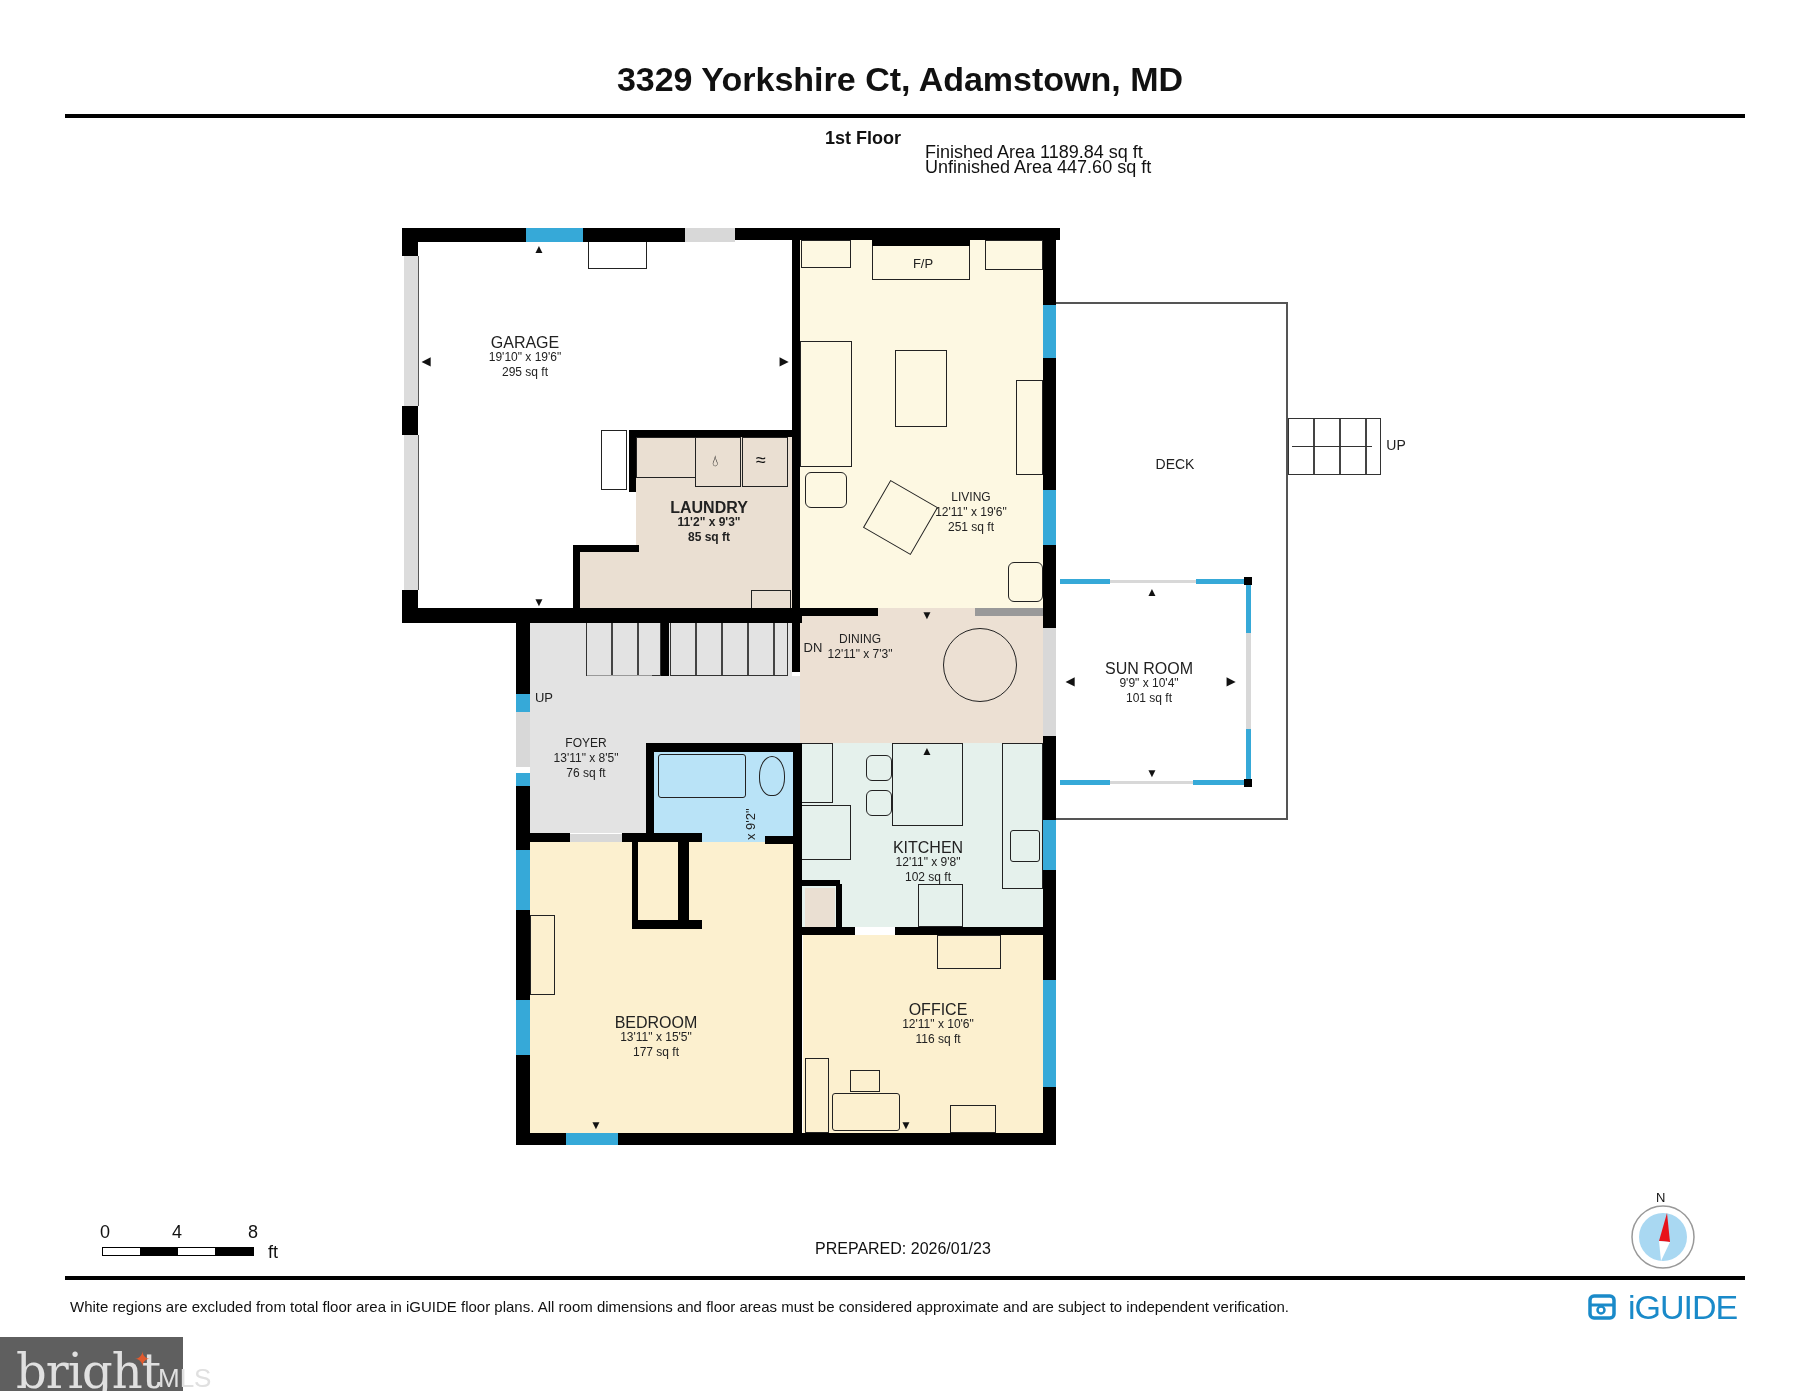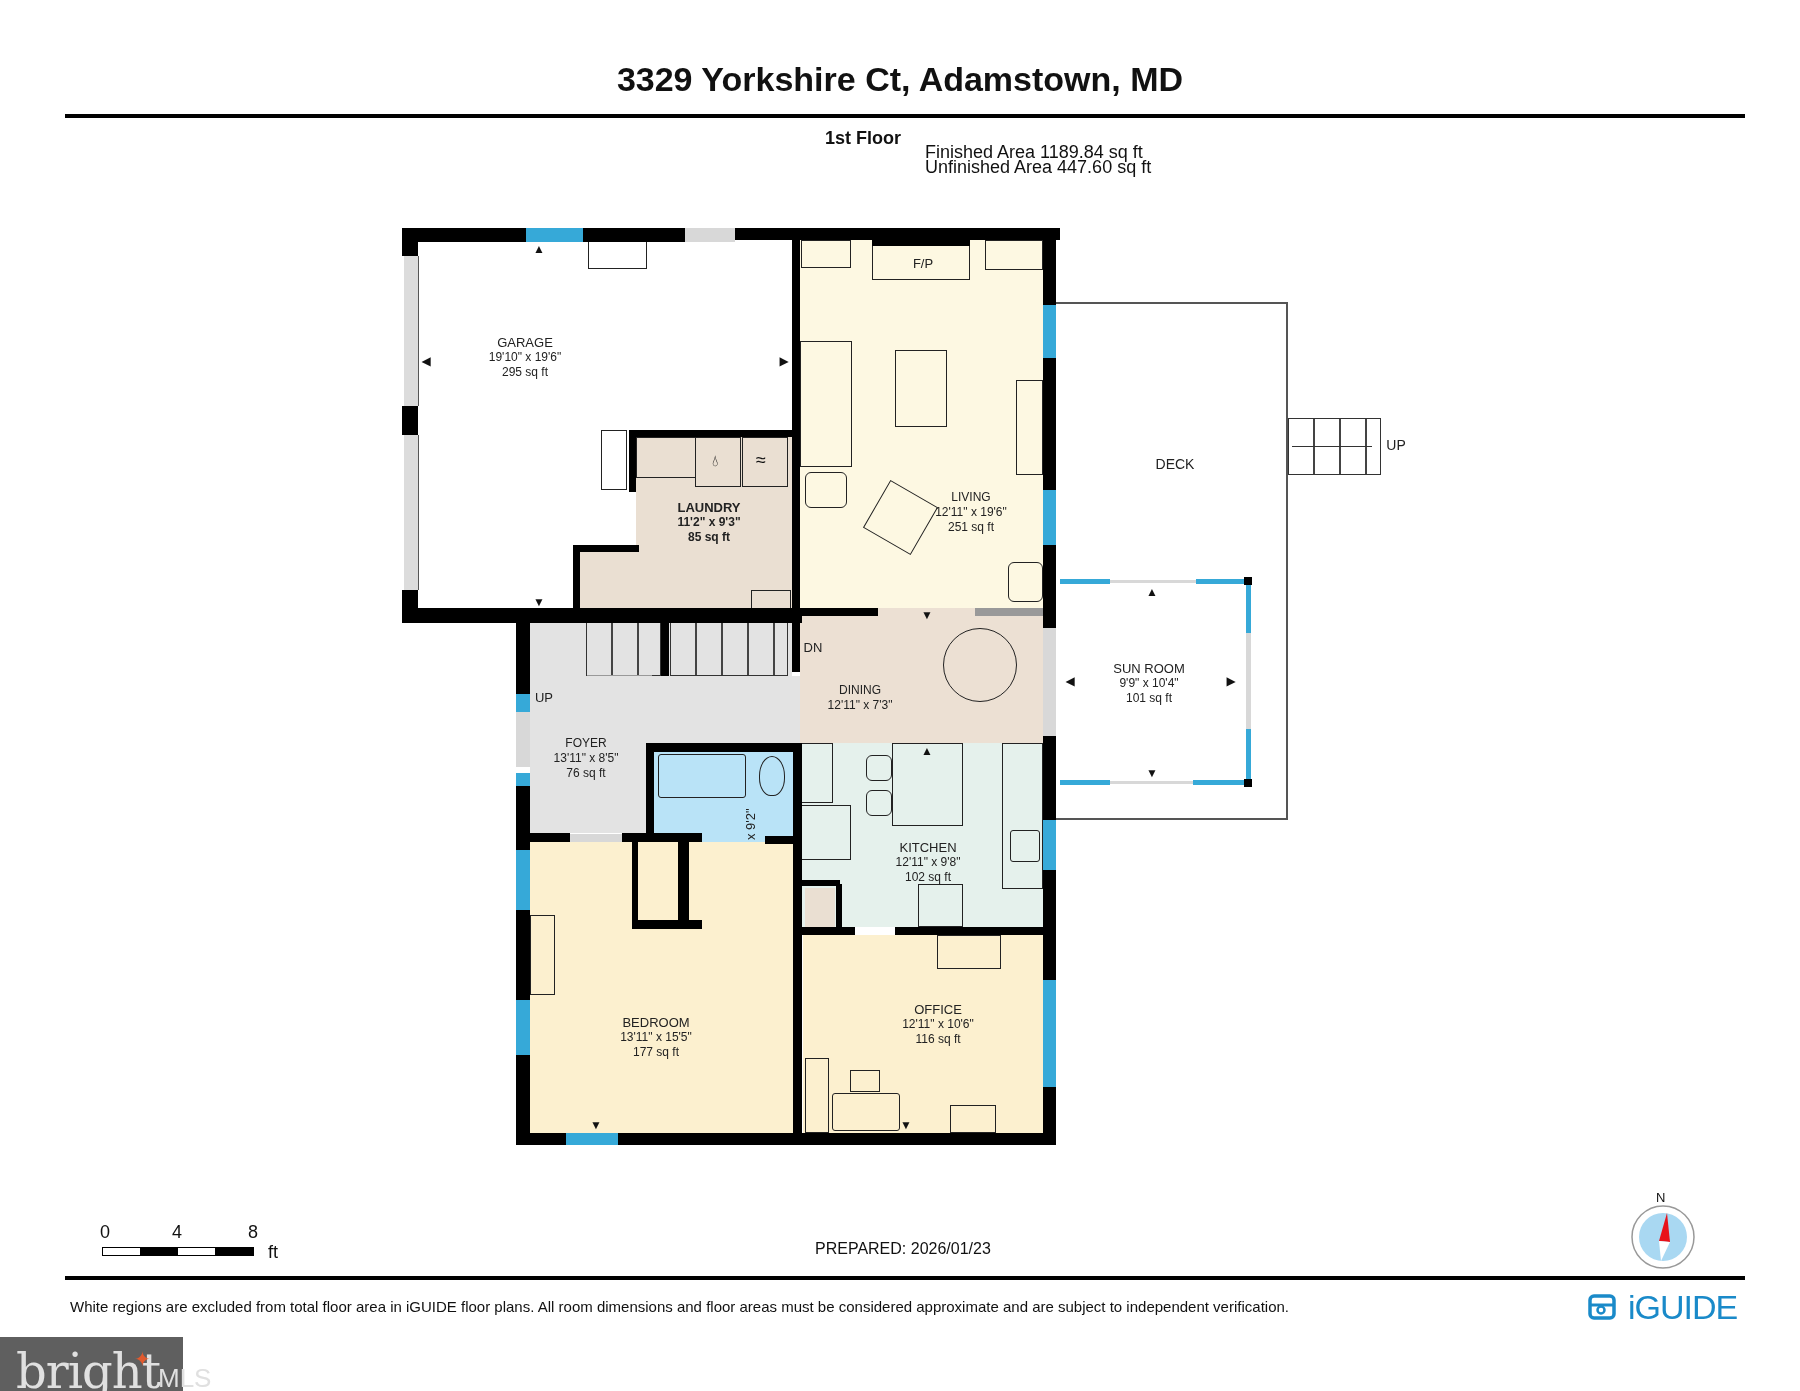--- a/index.html
+++ b/index.html
@@ -7,21 +7,21 @@
          font-family:"Liberation Sans", sans-serif; color:#111; }
   .abs { position:absolute; }
   .title { left:0; width:1800px; top:60px; text-align:center; font-weight:bold; font-size:34px; color:#111; }
   .rule { background:#000; }
   .area-label { font-size:18px; }
   .room { position:absolute; }
   .wall { position:absolute; background:#000; }
   .win { position:absolute; background:#36a9d8; }
   .open { position:absolute; background:#d8d8d8; }
   .lbl { position:absolute; text-align:center; font-size:12px; line-height:15px; color:#222; transform:translateX(-50%); white-space:nowrap; }
-  .lbl .n { font-size:13px; }
+  .lbl .n { font-size:16px; }
   .fx { position:absolute; border:1.5px solid #222; box-sizing:border-box; }
   .arr { position:absolute; font-size:12px; line-height:12px; color:#111; transform:translate(-50%,-50%); }
   .thin { position:absolute; background:#333; }
   .stair { position:absolute; box-sizing:border-box; border:1px solid #333;
            background-image:repeating-linear-gradient(90deg, transparent 0 24px, #444 24px 26px); }
   .footer-note { left:70px; top:1298px; font-size:15px; }
   .prepared { left:815px; top:1240px; font-size:16px; }
   .scale-num { font-size:18px; }
   .mls { left:0; top:1317px; width:183px; height:74px; background:#5f5f5f;margin-top:20px; }
 </style>
@@ -103,21 +103,21 @@
       <div>12'11" x 19'6"</div>
       <div>251 sq ft</div>
     </div>
   <div class="win" style="left:1043px; top:305px; width:13px; height:53px;"></div>
   <div class="win" style="left:1043px; top:490px; width:13px; height:55px;"></div>
 
   <div class="room" style="left:800px; top:608px; width:243px; height:135px; background:#ece0d3;"></div>
   <div class="wall" style="left:792px; top:608px; width:86px; height:8px;"></div>
   <div class="room" style="left:975px; top:608px; width:68px; height:8px; background:#999;"></div>
   <div class="fx" style="left:943px; top:628px; width:74px; height:74px; border-radius:50%;"></div>
-  <div class="lbl" style="left:860px; top:683px;">
+  <div class="lbl" style="left:860px; top:632px;">
       <div>DINING</div>
       <div>12'11" x 7'3"</div>
     </div>
   <div class="open" style="left:1043px; top:628px; width:13px; height:108px;"></div>
   <div class="lbl" style="left:813px; top:640px; font-size:13px;">DN</div>
 
   <div class="room" style="left:530px; top:620px; width:262px; height:56px; background:#e3e3e3;"></div>
   <div class="stair" style="left:586px; top:620px; width:75px; height:56px;"></div>
   <div class="stair" style="left:670px; top:620px; width:118px; height:56px;"></div>
   <div class="wall" style="left:661px; top:620px; width:8px; height:56px;"></div>

